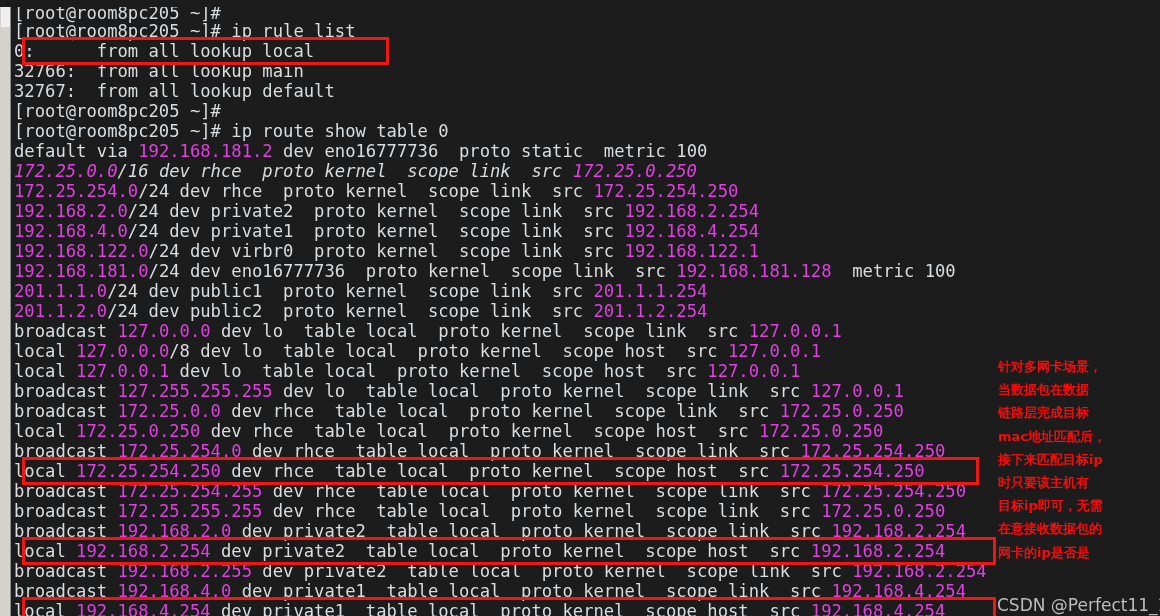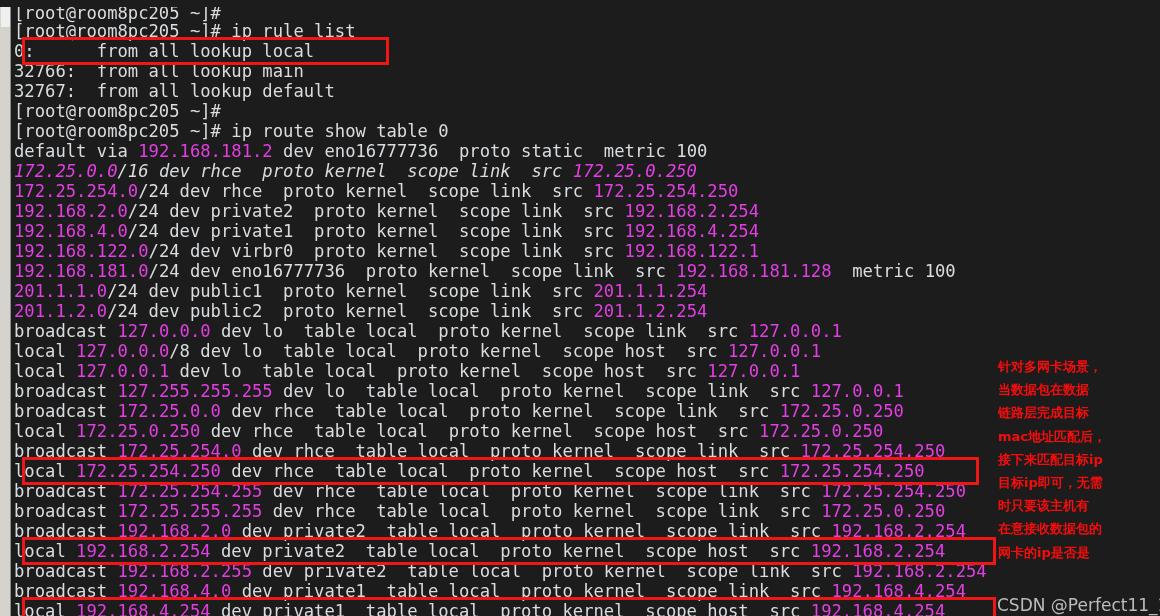--- a/index.html
+++ b/index.html
@@ -128,17 +128,17 @@
         <div class="line" style="top: 594px;"><span class="hi">local </span><span class="ip">192.168.4.254</span><span class="hi"> dev private1  table local  proto kernel  scope host  src </span><span class="ip">192.168.4.254</span></div>
       </div>
     <div id="boxes-host">
         <div class="redbox" style="left: 10px; top: 30px; width: 367px; height: 28px;"></div>
         <div class="redbox" style="left: 10px; top: 450px; width: 957px; height: 28px;"></div>
         <div class="redbox" style="left: 10px; top: 530px; width: 974px; height: 28px;"></div>
         <div class="redbox" style="left: 10px; top: 590px; width: 974px; height: 26px;"></div>
       </div>
   </div>
 
-  <div id="annot"><div>针对多网卡场景，</div><div>当数据包在数据</div><div>链路层完成目标</div><div>mac地址匹配后，</div><div>接下来匹配目标ip</div><div>目标ip即可，无需</div><div>时只要该主机有</div><div>在意接收数据包的</div><div>网卡的ip是否是</div></div>
+  <div id="annot"><div>针对多网卡场景，</div><div>当数据包在数据</div><div>链路层完成目标</div><div>mac地址匹配后，</div><div>接下来匹配目标ip</div><div>时只要该主机有</div><div>目标ip即可，无需</div><div>在意接收数据包的</div><div>网卡的ip是否是</div></div>
 
   <div id="watermark">CSDN @Perfect11_1</div>
 
 </div>
 
 </body></html>

